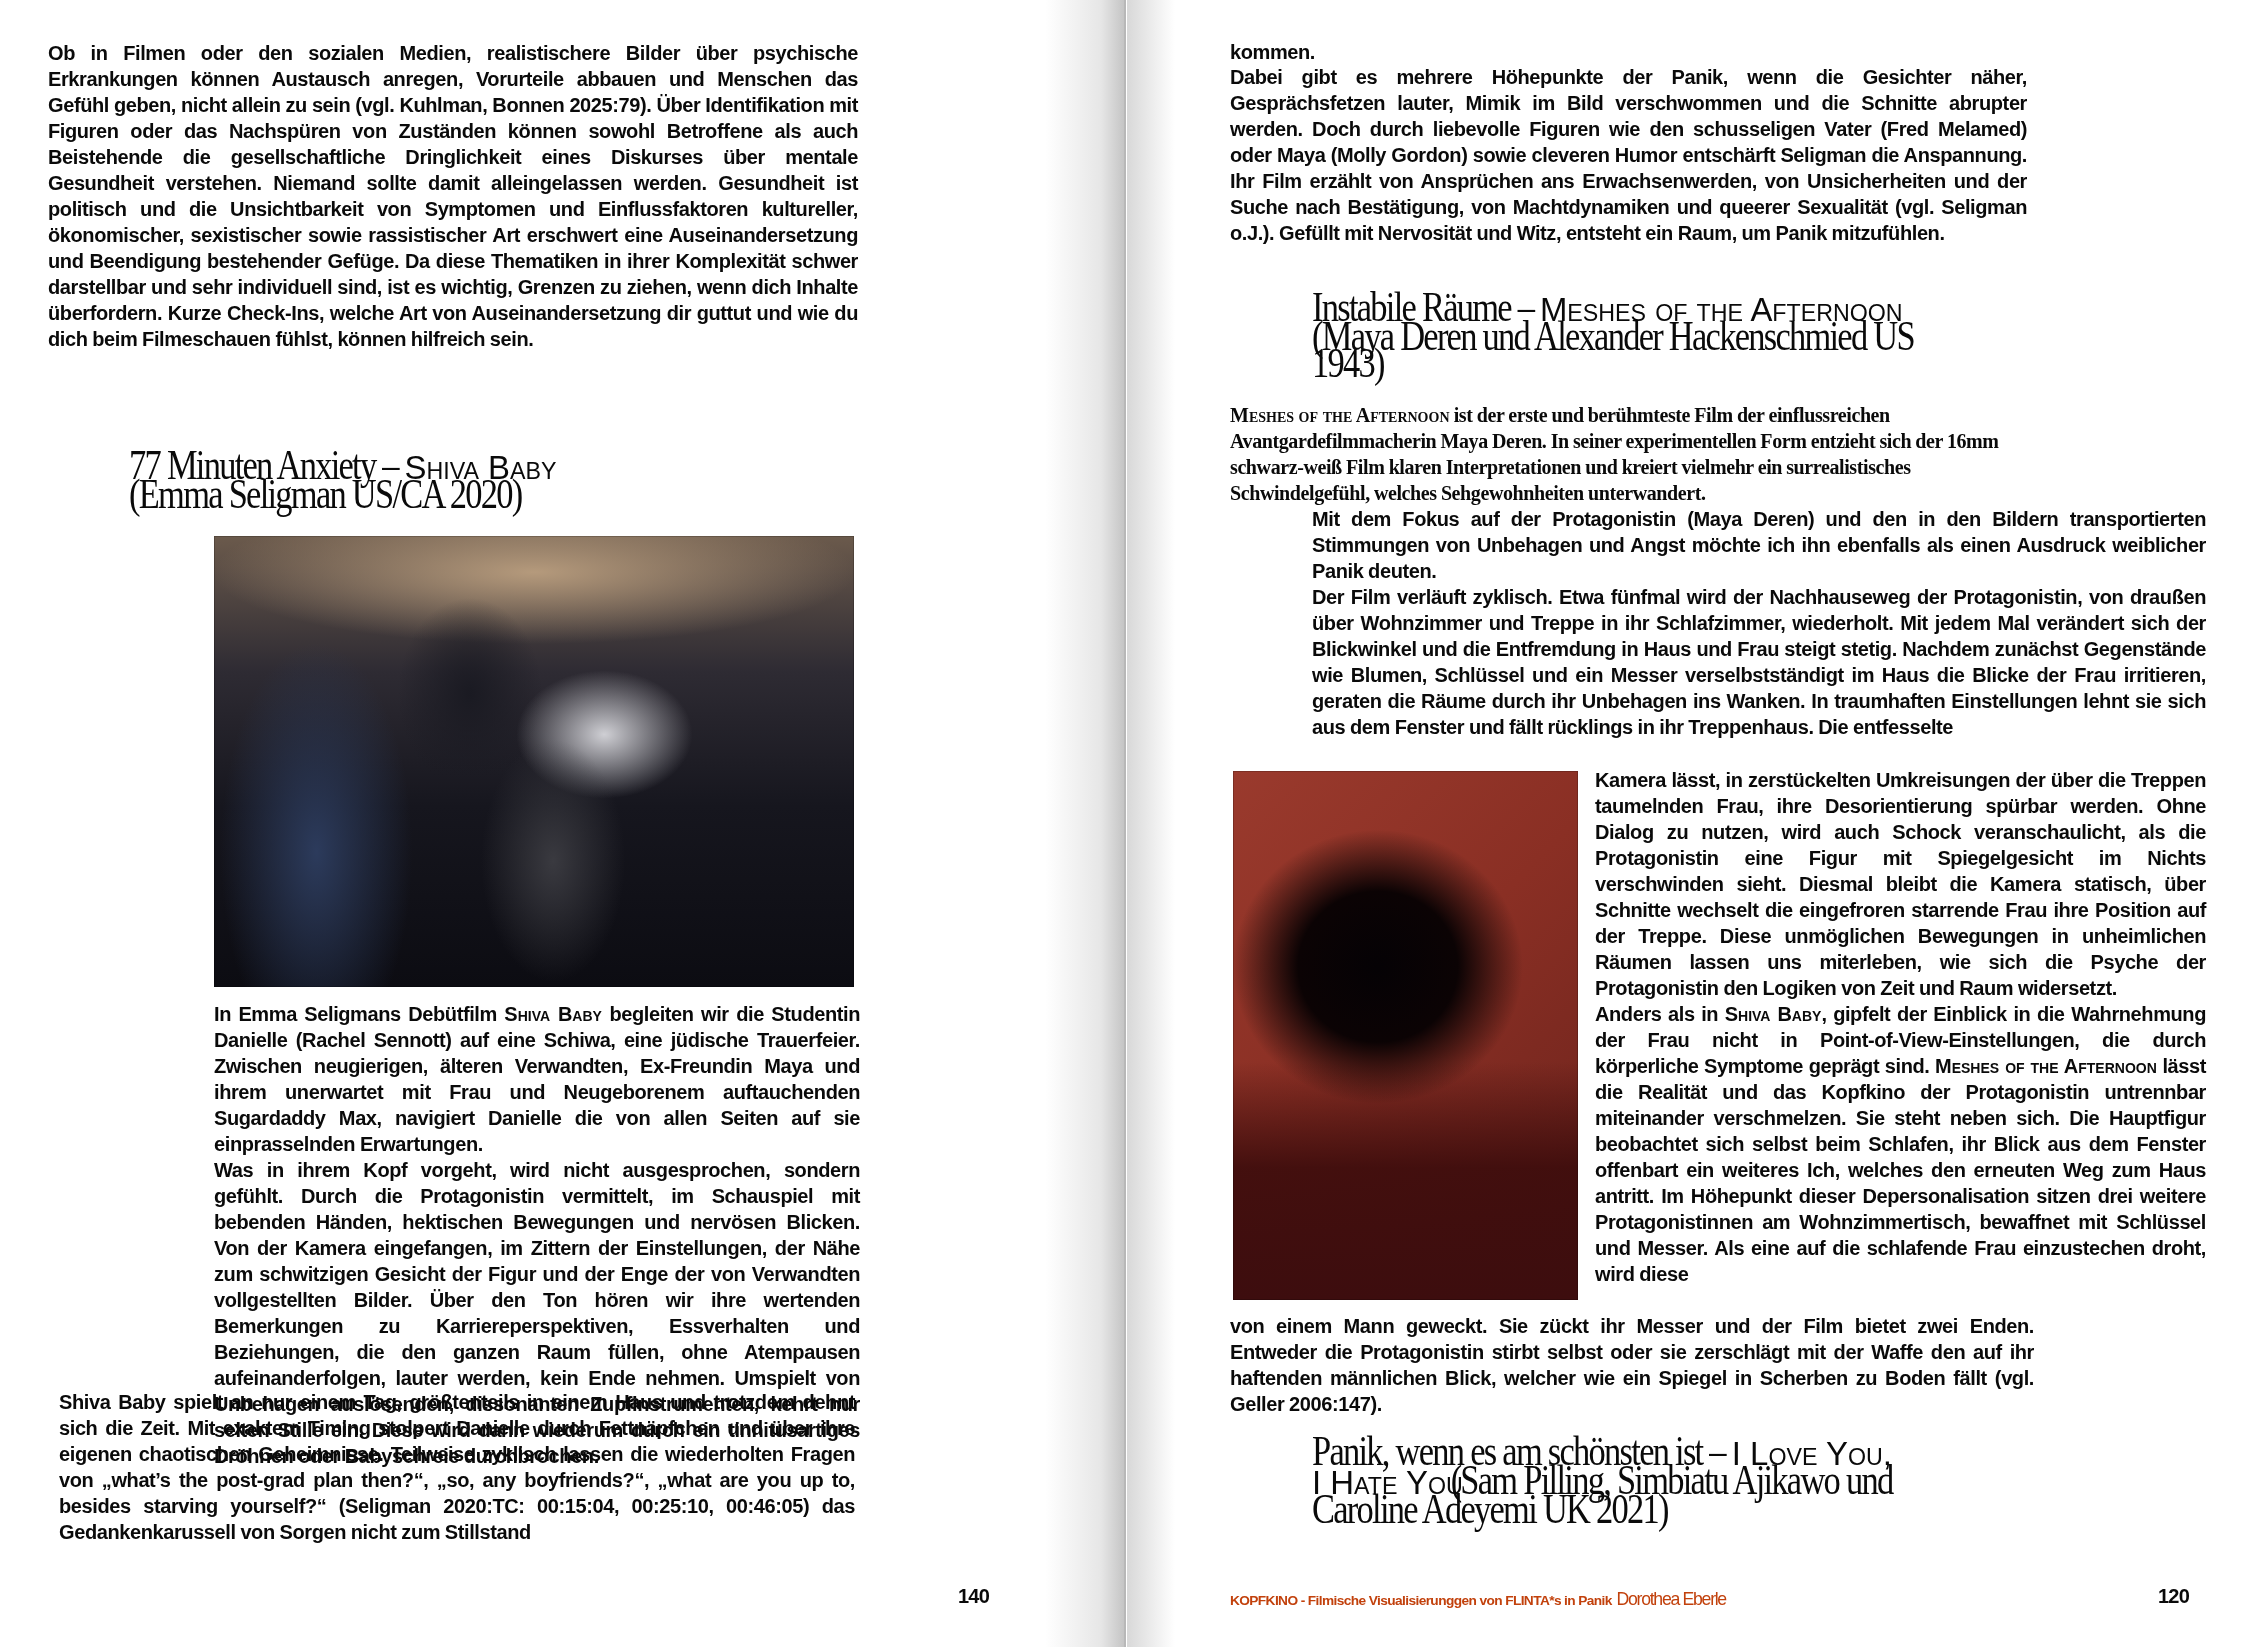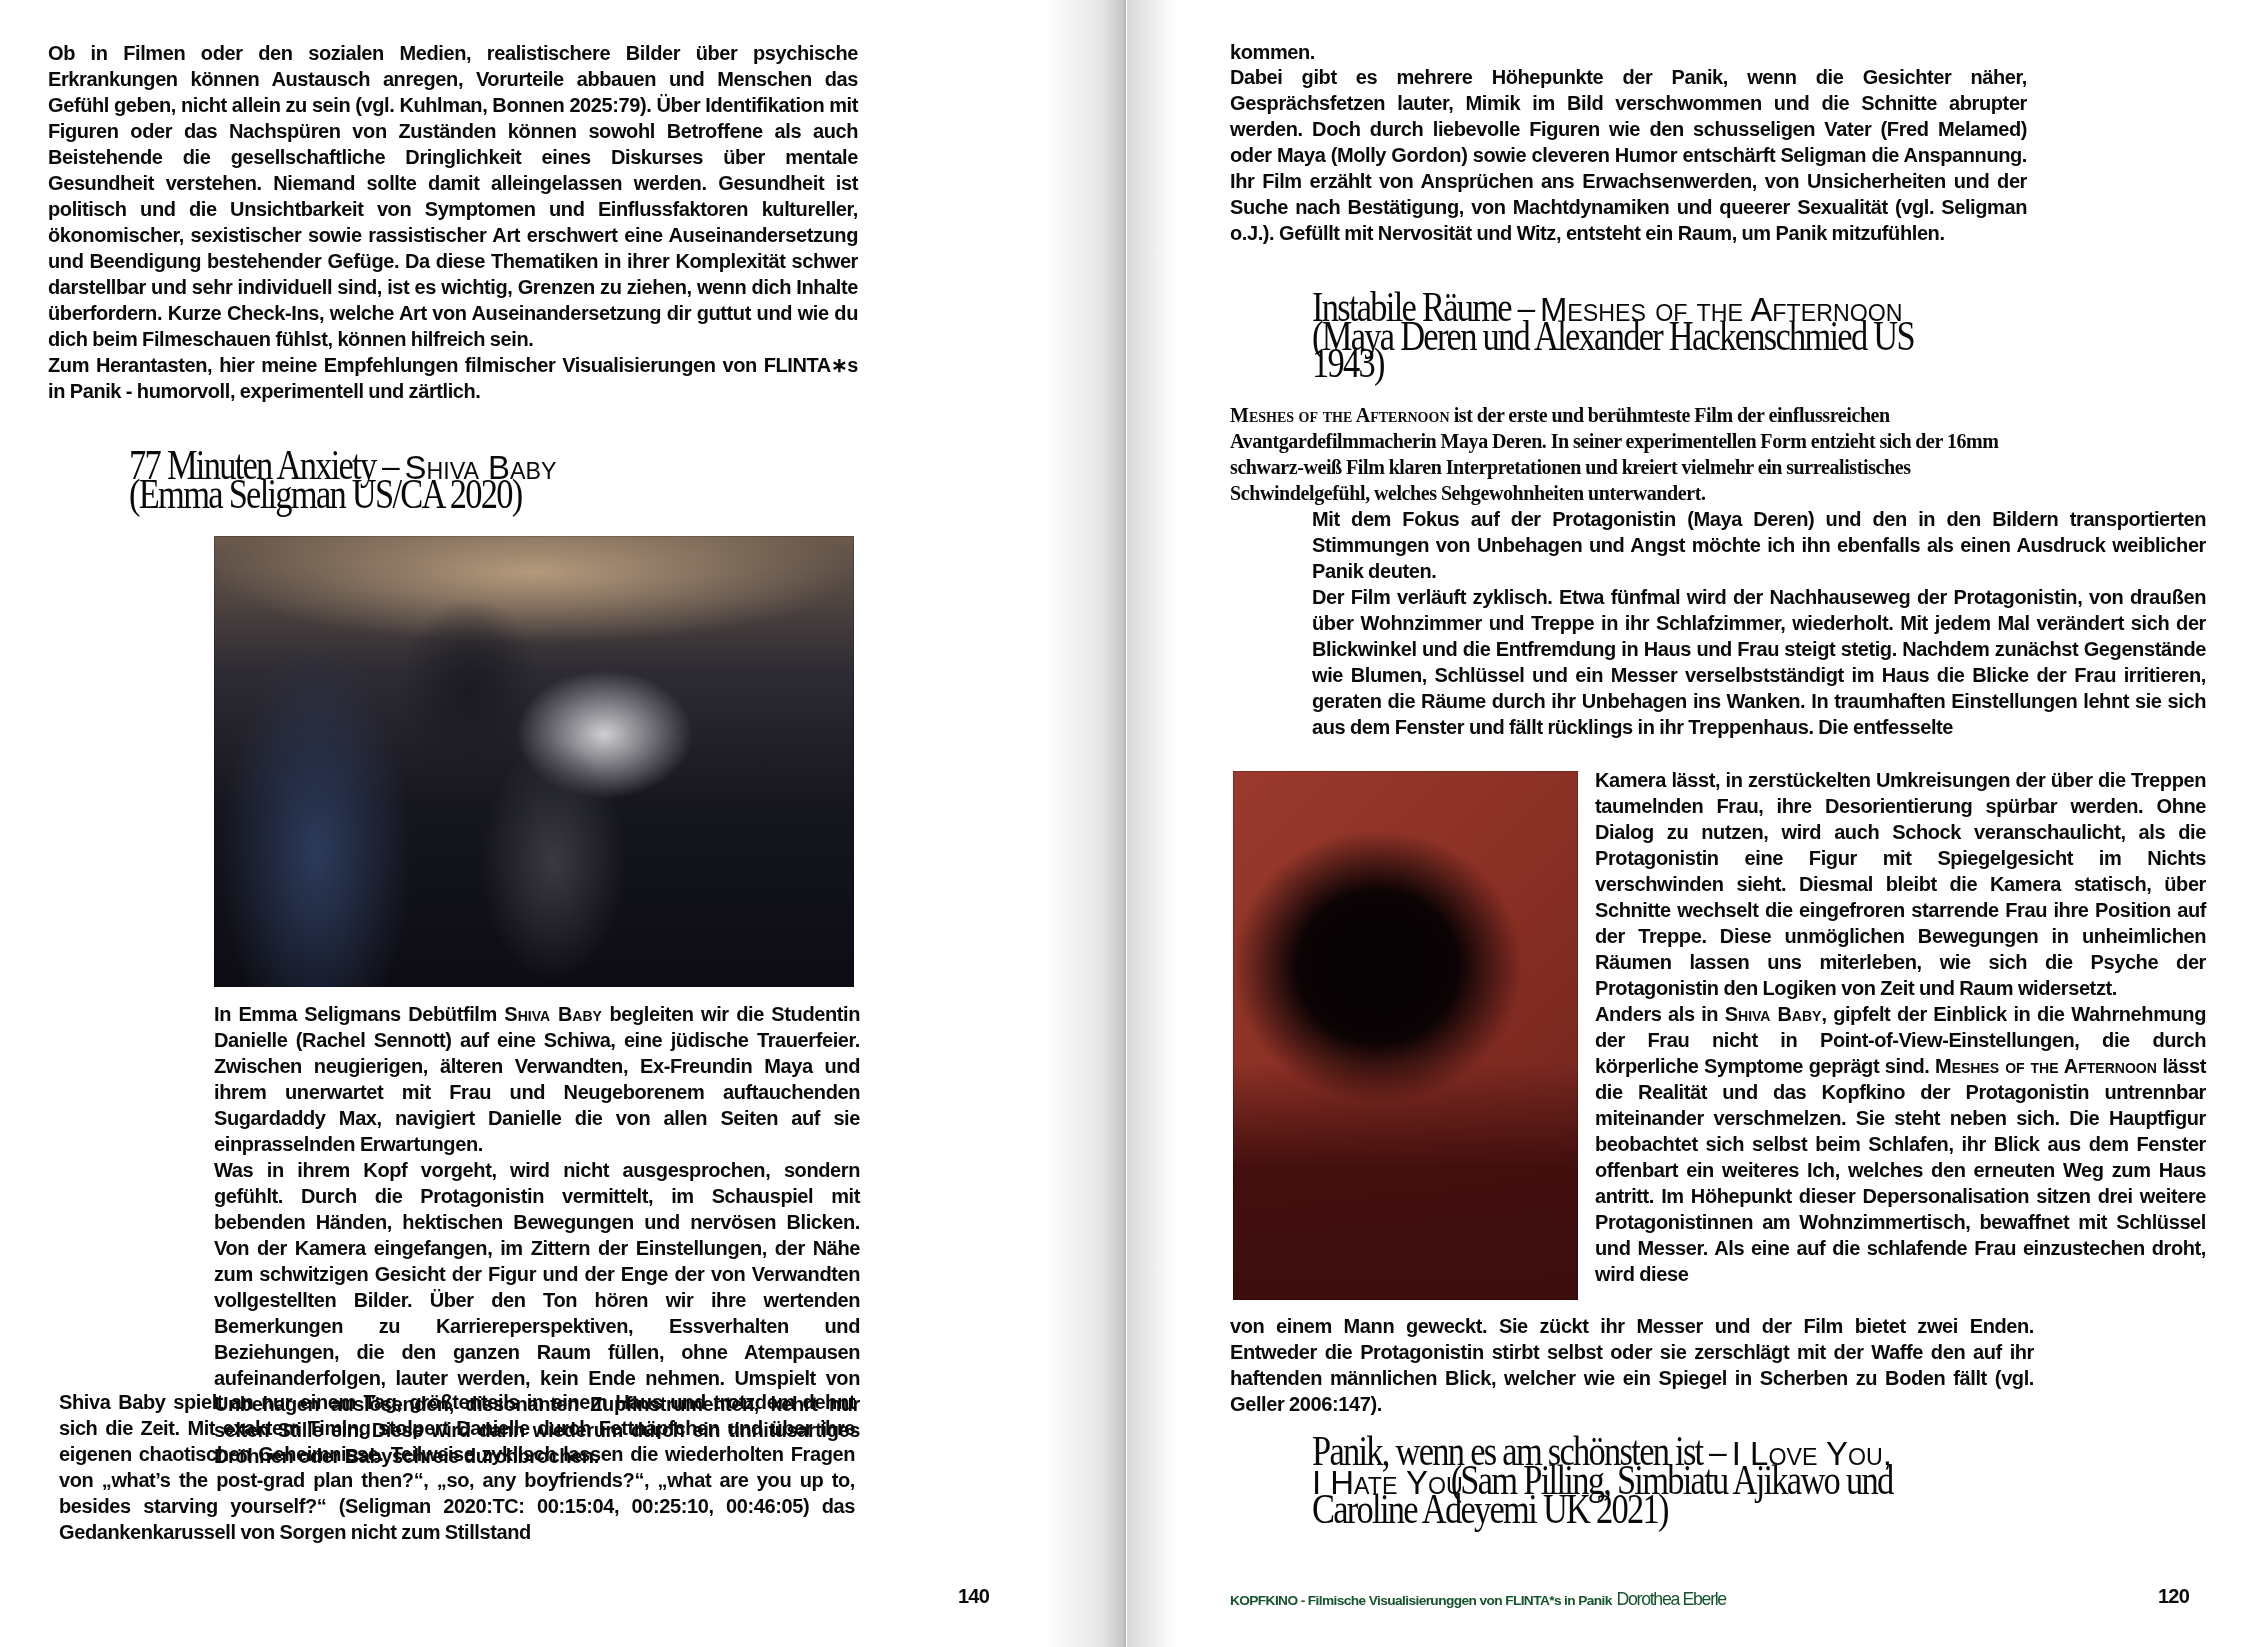--- a/index.html
+++ b/index.html
@@ -78,34 +78,33 @@
   }
   .photo-border { position: absolute; inset: 0; box-shadow: inset 0 0 0 0.8px rgba(0,0,0,0.25); }
 
   .folio {
     position: absolute; font-family: "Liberation Sans", sans-serif; font-weight: bold;
     font-size: 20px; line-height: 32px; letter-spacing: -0.8px; color: #0a0a0a;
   }
   .running-footer {
     position: absolute; left: 1230px; top: 1589px; white-space: nowrap;
     font-family: "Liberation Sans", sans-serif; font-weight: bold; font-size: 13.7px;
-    letter-spacing: -0.6px; color: #14532d;
+    letter-spacing: -0.6px; color: #c2410c;
   }
   .running-footer .author {
     font-weight: normal; font-size: 17.7px; letter-spacing: -1.3px; margin-left: 4.8px;
   }
 </style>
 </head>
 <body>
 
 <div class="page left">
 
   <div class="body-text justify" style="left:48px; top:40px; width:810px;">
     <p>Ob in Filmen oder den sozialen Medien, realistischere Bilder über psychische Erkrankungen können Austausch anregen, Vorurteile abbauen und Menschen das Gefühl geben, nicht allein zu sein (vgl. Kuhlman, Bonnen 2025:79). Über Identifikation mit Figuren oder das Nachspüren von Zuständen können sowohl Betroffene als auch Beistehende die gesellschaftliche Dringlichkeit eines Diskurses über mentale Gesundheit verstehen. Niemand sollte damit alleingelassen werden. Gesundheit ist politisch und die Unsichtbarkeit von Symptomen und Einflussfaktoren kultureller, ökonomischer, sexistischer sowie rassistischer Art erschwert eine Auseinandersetzung und Beendigung bestehender Gefüge. Da diese Thematiken in ihrer Komplexität schwer darstellbar und sehr individuell sind, ist es wichtig, Grenzen zu ziehen, wenn dich Inhalte überfordern. Kurze Check-Ins, welche Art von Auseinandersetzung dir guttut und wie du dich beim Filmeschauen fühlst, können hilfreich sein.</p>
-    <p>Zum Herantasten, hier meine Empfehlungen filmischer Visualisierungen von FLINTA∗s in Panik - humorvoll, experimentell und zärtlich.</p>
   </div>
 
   <div class="heading" style="left:129px; top:452px;">
     <span>77 Minuten Anxiety – </span><span class="title-sans">Shiva Baby</span><br>
     <span>(Emma Seligman US/CA 2020)</span>
   </div>
 
   <div class="photo photo-crowd" title="Blurred crowd of people seen from behind, person with backpack in center">
     <div class="photo-border"></div>
   </div>

